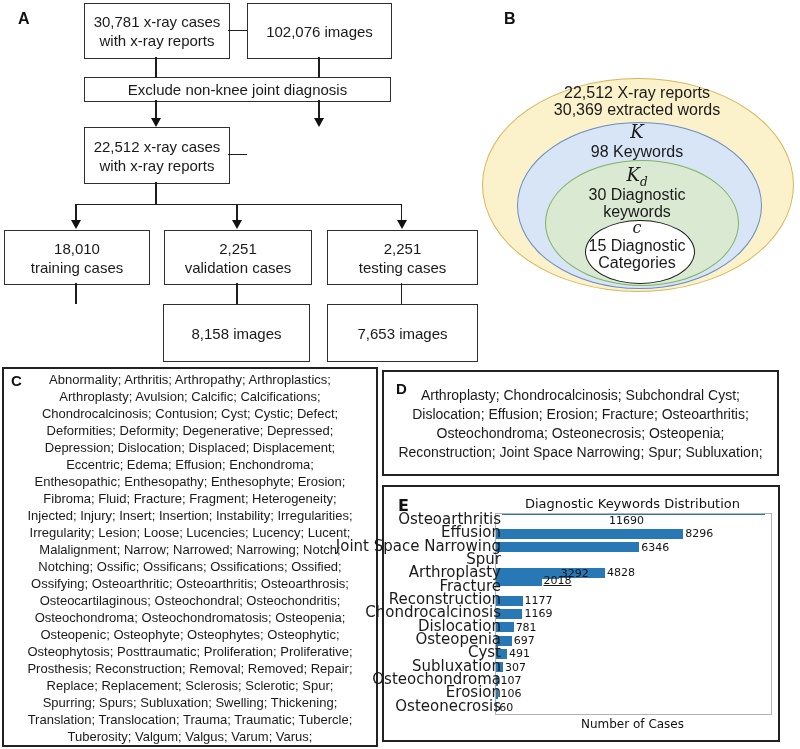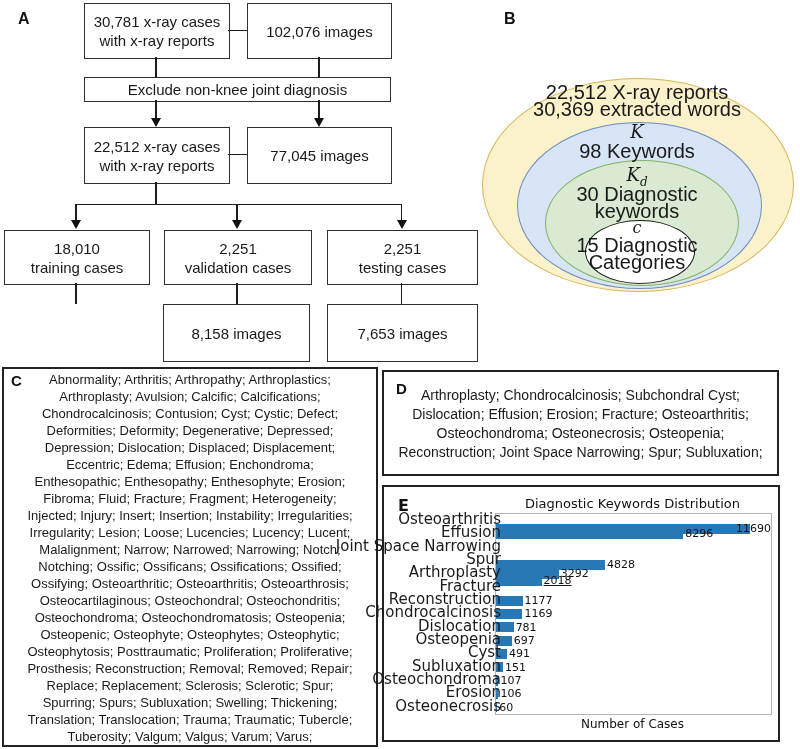--- a/index.html
+++ b/index.html
@@ -13,21 +13,21 @@
         display:flex;align-items:center;justify-content:center;text-align:center;
         font-size:15px;line-height:19px;white-space:pre-line;}
   .vline{position:absolute;width:1.5px;background:#1d1d1d;}
   .hline{position:absolute;height:1.5px;background:#1d1d1d;}
   .ahead{position:absolute;width:0;height:0;border-left:5px solid transparent;
          border-right:5px solid transparent;border-top:9px solid #111;}
 
   
   .venn-ellipse{position:absolute;border-radius:50%;border:1.6px solid #888;}
   .vtext{position:absolute;left:482px;width:310px;text-align:center;
-         font-size:20px;line-height:17px;white-space:pre-line;}
+         font-size:16px;line-height:17px;white-space:pre-line;}
   .vmath{font-family:"DejaVu Serif",serif;font-style:italic;font-size:18px;line-height:20px;}
   .vmath sub{font-size:12px;}
 
   
   .kwbox{position:absolute;border:2px solid #222;background:#fff;}
   .kwtext{position:absolute;left:0;right:0;top:0;bottom:0;text-align:center;
           white-space:pre-line;}
   #kw-all-text{font-size:13px;line-height:17px;padding:2px 3px;}
   #kw-diag-text{font-size:14px;line-height:19px;padding:14px 4px;}
 
@@ -54,21 +54,20 @@
 <div id="figure">
 
   <span class="plabel" style="left:18px;top:10px;">A</span>
 
   <div class="fbox" style="left:84px;top:3px;width:144px;height:54px;">30,781 x-ray cases
 with x-ray reports</div>
   <div class="fbox" style="left:247px;top:3px;width:143px;height:54px;">102,076 images</div>
   <div class="fbox" style="left:84px;top:77px;width:305px;height:23px;">Exclude non-knee joint diagnosis</div>
   <div class="fbox" style="left:84px;top:127px;width:144px;height:55px;">22,512 x-ray cases
 with x-ray reports</div>
-  <div class="fbox" style="left:247px;top:127px;width:143px;height:55px;">77,045 images</div>
   <div class="fbox" style="left:4px;top:230px;width:144px;height:53px;">18,010
 training cases</div>
   <div class="fbox" style="left:164px;top:230px;width:146px;height:53px;">2,251
 validation cases</div>
   <div class="fbox" style="left:327px;top:230px;width:149px;height:53px;">2,251
 testing cases</div>
   <div class="fbox" style="left:163px;top:304px;width:145px;height:56px;">8,158 images</div>
   <div class="fbox" style="left:327px;top:304px;width:149px;height:56px;">7,653 images</div>
 
   <div class="hline" style="left:228px;top:29.5px;width:19px;"></div>
@@ -140,29 +139,33 @@
     <div class="kwtext" id="kw-diag-text">Arthroplasty; Chondrocalcinosis; Subchondral Cyst;
 Dislocation; Effusion; Erosion; Fracture; Osteoarthritis;
 Osteochondroma; Osteonecrosis; Osteopenia;
 Reconstruction; Joint Space Narrowing; Spur; Subluxation;</div>
   </div>
 
   <div id="panel-e">
     <span class="plabel" style="left:14px;top:9px;">E</span>
     <div id="chart-title">Diagnostic Keywords Distribution</div>
     <div id="bar-plot">
-        <div class="bar-row" style="top: 8px;">
+        <div class="bar-row" style="top: 0px; flex-direction: column;">
           <div class="bar" style="width: 263.937px; background: rgb(40, 120, 181);"></div>
           <span class="bar-value" style="margin-left: -14px;">11690</span>
         </div>
         <div class="bar-row" style="top: 13.3333px;">
           <div class="bar" style="width: 187.307px; background: rgb(40, 120, 181);"></div>
           <span class="bar-value">8296</span>
         </div>
-        <div class="bar-row" style="top: 44px;">
+        <div class="bar-row" style="top: 26.6667px;">
+          <div class="bar" style="width: 143.28px; background: rgb(40, 120, 181);"></div>
+          <span class="bar-value">6346</span>
+        </div>
+        <div class="bar-row" style="top: 52px;">
           <div class="bar" style="width: 109.007px; background: rgb(40, 120, 181);"></div>
           <span class="bar-value">4828</span>
         </div>
         <div class="bar-row" style="top: 53.3333px;">
           <div class="bar" style="width: 62.6991px; background: rgb(40, 120, 181);"></div>
           <span class="bar-value">3292</span>
         </div>
         <div class="bar-row" style="top: 60px; text-decoration: underline;">
           <div class="bar" style="width: 45.5624px; background: rgb(40, 120, 181);"></div>
           <span class="bar-value">2018</span>
@@ -182,21 +185,21 @@
         <div class="bar-row" style="top: 120px;">
           <div class="bar" style="width: 15.7369px; background: rgb(40, 120, 181);"></div>
           <span class="bar-value">697</span>
         </div>
         <div class="bar-row" style="top: 133.333px;">
           <div class="bar" style="width: 11.0858px; background: rgb(40, 120, 181);"></div>
           <span class="bar-value">491</span>
         </div>
         <div class="bar-row" style="top: 146.667px;">
           <div class="bar" style="width: 6.93144px; background: rgb(40, 120, 181);"></div>
-          <span class="bar-value">151</span>
+          <span class="bar-value">307</span>
         </div>
         <div class="bar-row" style="top: 160px;">
           <div class="bar" style="width: 2.41585px; background: rgb(40, 120, 181);"></div>
           <span class="bar-value">107</span>
         </div>
         <div class="bar-row" style="top: 173.333px;">
           <div class="bar" style="width: 2.39327px; background: rgb(40, 120, 181);"></div>
           <span class="bar-value">106</span>
         </div>
         <div class="bar-row" style="top: 186.667px;">

